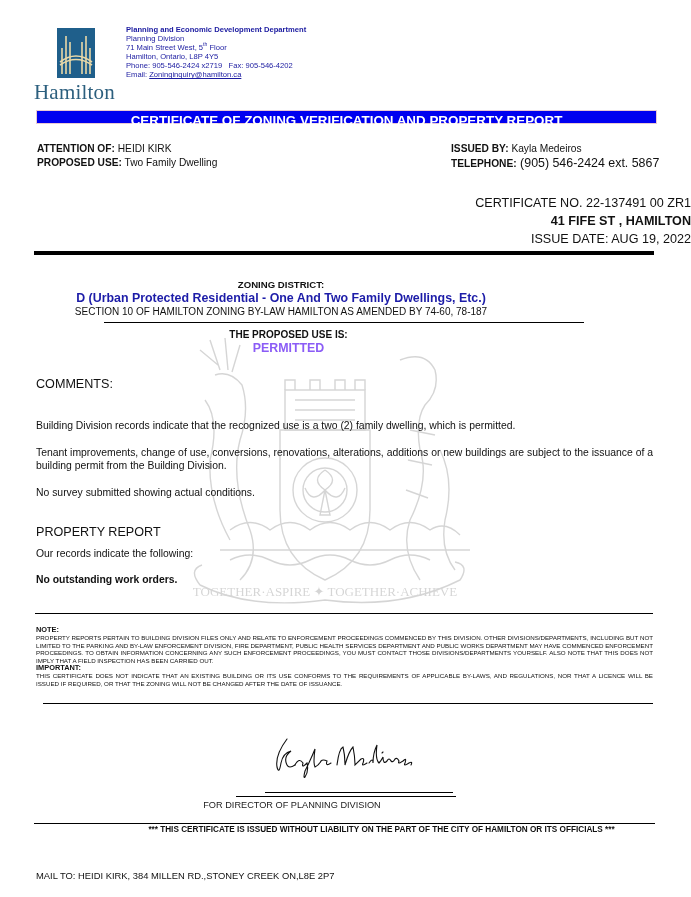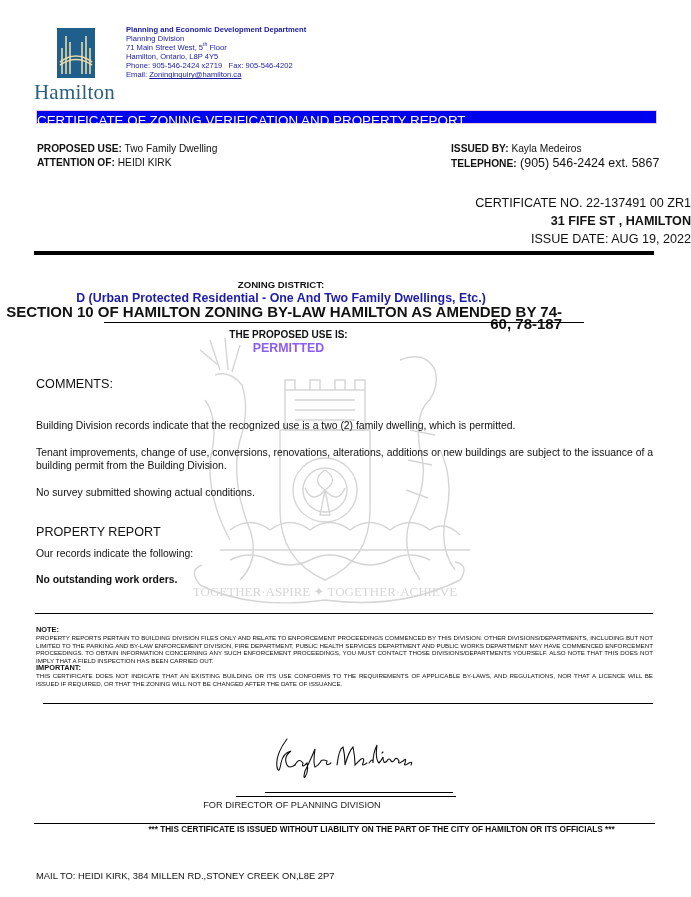--- a/index.html
+++ b/index.html
@@ -9,34 +9,34 @@
     
     .logo-box { left: 57px; top: 28px; width: 38px; height: 50px; background: #1f5f8b; }
     .logo-box svg { display: block; }
     .logo-word { left: 34px; top: 80px; font-family: "Liberation Serif", serif; font-size: 21px; color: #2c5f7e; letter-spacing: 0.2px; }
     .dept { left: 126px; top: 25px; font-size: 7.6px; line-height: 9.1px; color: #1a1aa0; }
     .dept .b { font-weight: bold; }
     .dept sup { font-size: 5px; line-height: 0; }
     .dept a { color: #1a1aa0; text-decoration: underline; }
 
     .tick-mark { left: 36px; top: 110px; width: 2px; height: 4px; background: #000; }
-    .banner { left: 36px; top: 110px; width: 621px; height: 14px; background: #0000f0; border: 1px solid #e9c9d3; box-sizing: border-box; color: #fff; font-weight: normal; font-size: 13.4px; line-height: 19px; }
+    .banner { left: 36px; top: 110px; width: 621px; height: 14px; background: #0000f0; border: 1px solid #e9c9d3; box-sizing: border-box; color: #fff; font-weight: bold; font-size: 13.4px; text-align: center; line-height: 19px; }
 
     .info-left { left: 37px; top: 142px; font-size: 10.2px; line-height: 14px; }
     .info-right { left: 451px; top: 142px; font-size: 10.2px; line-height: 14px; }
     .b { font-weight: bold; }
     .phone-val { font-size: 12.4px; }
 
     .cert { left: 0; width: 691px; top: 194px; text-align: right; font-size: 12.6px; line-height: 18px; }
     .thick-rule { left: 34px; top: 251px; width: 620px; height: 4px; background: #000; }
 
     .zoning { left: 0; width: 562px; top: 279px; text-align: center; }
     .zoning .lbl { font-size: 9.6px; font-weight: bold; line-height: 12px; }
     .zoning .dist { font-size: 12.4px; font-weight: bold; color: #1c1ca8; line-height: 15px; }
-    .zoning .sec { font-size: 15px; font-weight: bold; line-height: 12px; text-align: right; }
+    .zoning .sec { font-size: 10px; font-weight: normal; line-height: 12px; }
     .zone-rule { left: 104px; top: 322px; width: 480px; height: 1px; background: #000; }
     .proposed { left: 12px; width: 553px; top: 329px; text-align: center; }
     .proposed .lbl { font-size: 10px; font-weight: bold; line-height: 12px; }
     .proposed .val { font-size: 12.4px; font-weight: bold; color: #8b5cf6; line-height: 15px; }
 
     .watermark { left: 170px; top: 330px; width: 310px; height: 280px; opacity: 0.22; }
 
     .comments-h { left: 36px; top: 377px; font-size: 12.6px; }
     .para { left: 36px; width: 617px; font-size: 10.4px; line-height: 13px; text-align: justify; }
     .p1 { top: 419px; }
@@ -88,31 +88,31 @@
   <div><span>71 Main Street West, 5</span><sup>th</sup><span> Floor</span></div>
   <div>Hamilton, Ontario, L8P 4Y5</div>
   <div style="white-space:pre">Phone: 905-546-2424 x2719   Fax: 905-546-4202</div>
   <div><span>Email: </span><a>Zoninginquiry@hamilton.ca</a></div>
 </div>
 
 <div class="abs tick-mark"></div>
 <div class="abs banner">CERTIFICATE OF ZONING VERIFICATION AND PROPERTY REPORT</div>
 
 <div class="abs info-left">
+  <div><span class="b">ATTENTION OF:</span><span> HEIDI KIRK</span></div>
   <div><span class="b">PROPOSED USE:</span><span> Two Family Dwelling</span></div>
-  <div><span class="b">ATTENTION OF:</span><span> HEIDI KIRK</span></div>
 </div>
 <div class="abs info-right">
   <div><span class="b">ISSUED BY:</span><span> Kayla Medeiros</span></div>
   <div><span class="b">TELEPHONE:</span><span class="phone-val"> (905) 546-2424 ext. 5867</span></div>
 </div>
 
 <div class="abs cert">
   <div>CERTIFICATE NO. 22-137491 00 ZR1</div>
-  <div class="b">31 FIFE ST , HAMILTON</div>
+  <div class="b">41 FIFE ST , HAMILTON</div>
   <div>ISSUE DATE: AUG 19, 2022</div>
 </div>
 <div class="abs thick-rule"></div>
 
 <svg class="abs watermark" viewBox="0 0 310 280">
   <g fill="none" stroke="#444" stroke-width="1.4">
 
     <path d="M40 10 L50 40 M30 20 L48 35 M55 8 L58 40 M70 15 L62 42"></path>
 
     <path d="M45 45 Q60 40 72 55 Q80 80 70 110 Q60 150 80 200 Q90 230 70 250"></path>

